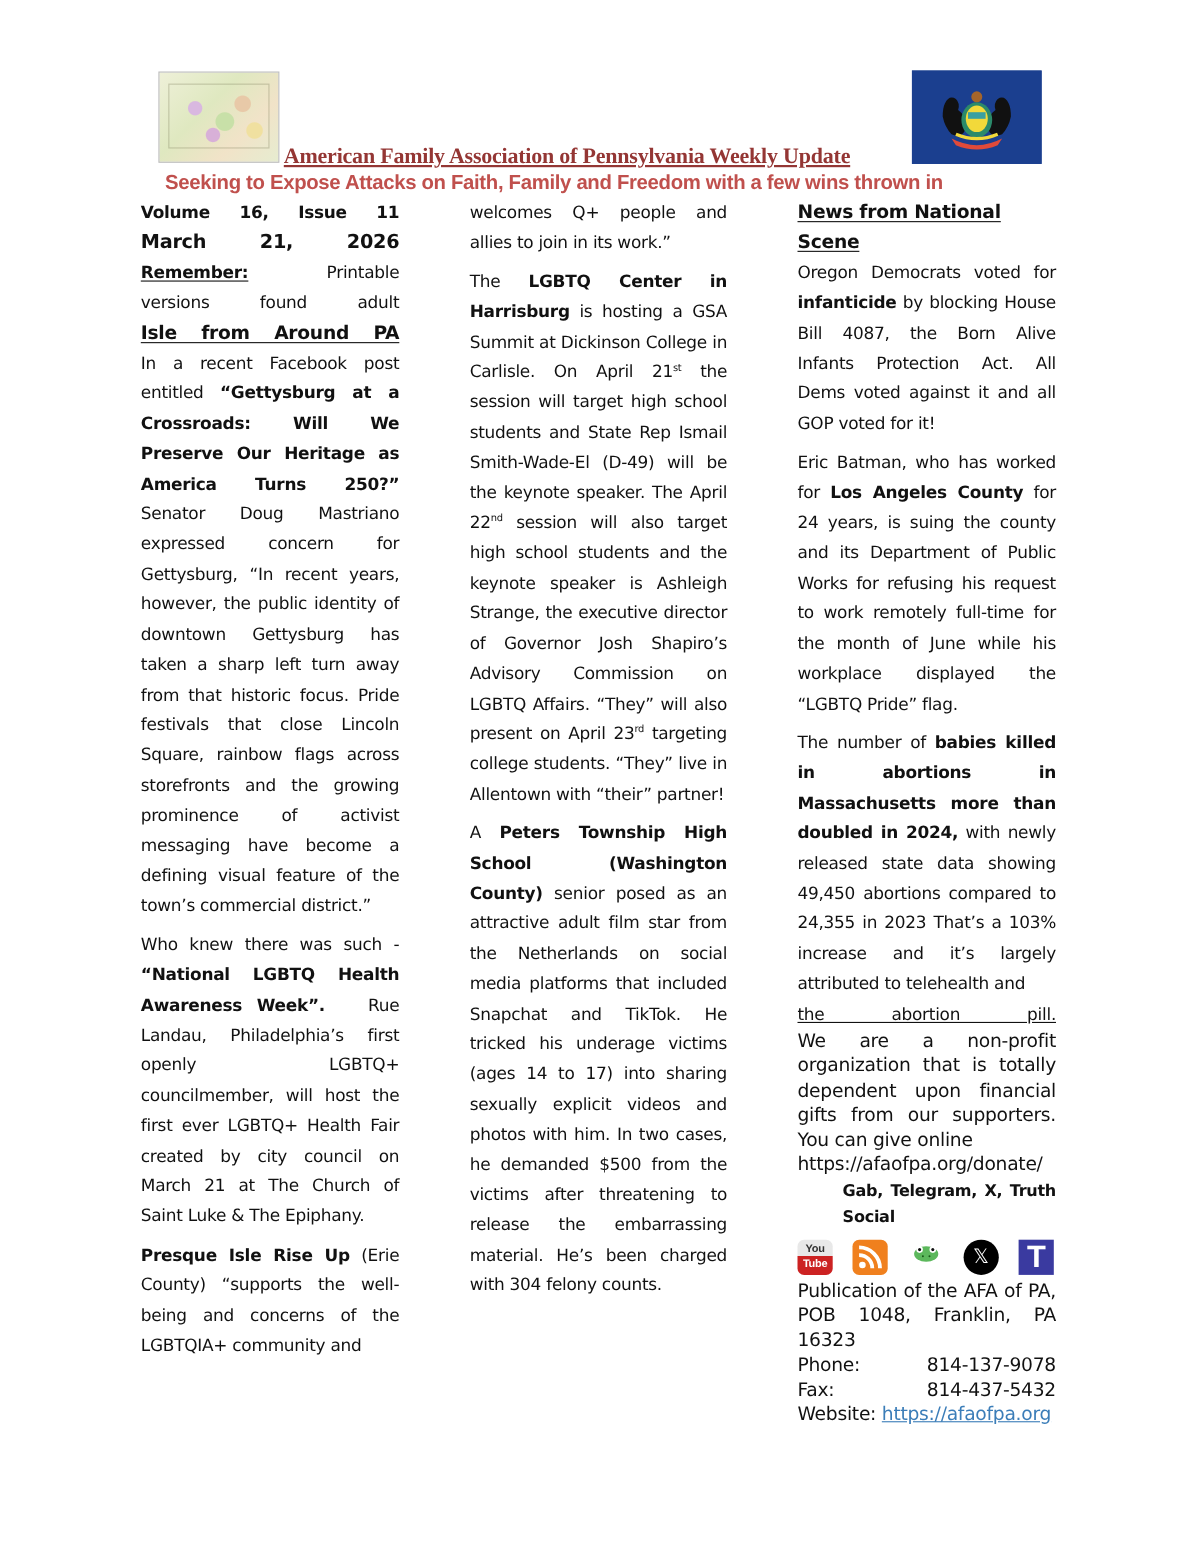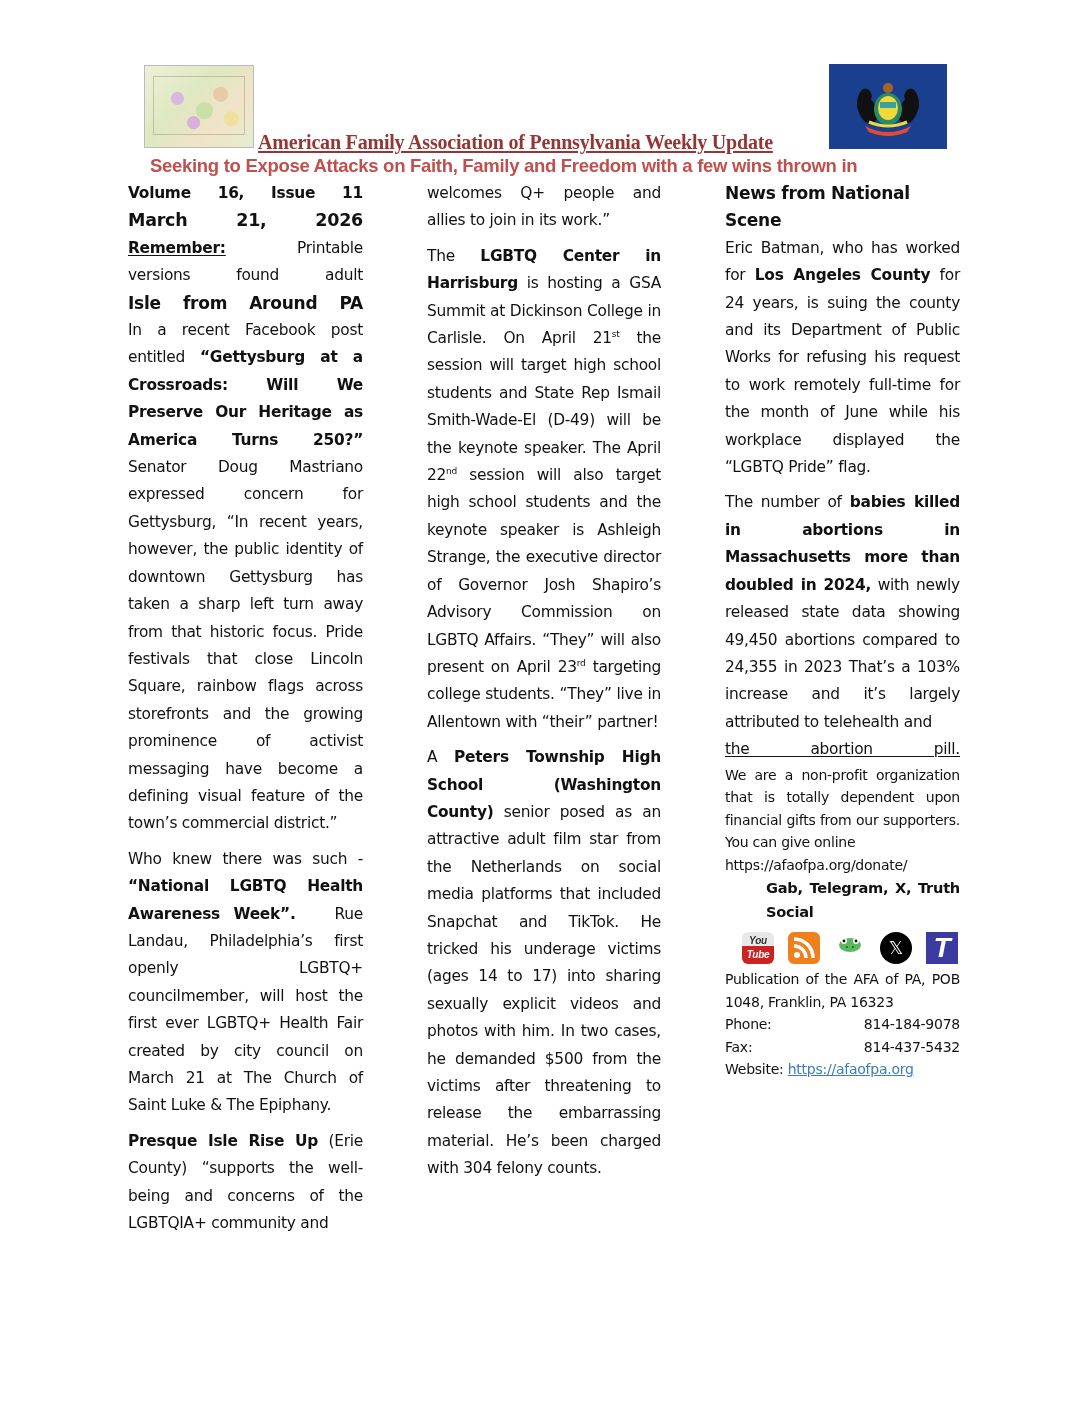--- a/index.html
+++ b/index.html
@@ -31,25 +31,25 @@
 
     
     .col { position: absolute; top: 180px; font-family: "DejaVu Sans", sans-serif; font-size: 15.4px; line-height: 27.4px;
       text-align: justify; color: #111; letter-spacing: -0.25px; }
     .col p { margin: 0 0 8px 0; }
     .col1 { left: 128px; width: 235px; }
     .col2 { left: 427px; width: 234px; }
     .col3 { left: 725px; width: 235px; }
     b, .b { font-weight: bold; }
     .u { text-decoration: underline; text-underline-offset: 2px; }
-    .head { font-weight: bold; font-size: 17px; text-underline-offset: 3px; display: block; }
+    .head { font-weight: bold; font-size: 17px; text-decoration: underline; text-underline-offset: 3px; display: block; }
     .line { display: block; text-align-last: justify; }
     sup { font-size: 9px; line-height: 0; vertical-align: super; }
-    .small { font-size: 14px; line-height: 22.5px; }
-    .social-row { display: flex; justify-content: space-between; align-items: center; height: 40px; margin: 4px 0 0 17px; padding-right: 2px; font-style: italic; }
+    .small { font-size: 17px; line-height: 22.5px; }
+    .social-row { display: flex; justify-content: space-between; align-items: center; height: 40px; margin: 4px 0 0 0; padding-right: 2px; }
     .ico { width: 32px; height: 32px; display: inline-block; position: relative; border-radius: 4px; }
     .ico-yt { background: linear-gradient(#e8e8e8 0 45%, #cc2222 45% 100%); border-radius: 6px; }
     .ico-yt span { position: absolute; left: 0; right: 0; font-family: "Liberation Sans", sans-serif; font-weight: bold; text-align: center; font-size: 10px; line-height: 14px; }
     .ico-rss { background: #f0801e; border-radius: 6px; }
     .ico-gab { background: transparent; }
     .ico-x { background: #000; border-radius: 50%; color: #fff; text-align: center; font-family: "DejaVu Sans", sans-serif; font-size: 18px; line-height: 32px; }
     .ico-truth { background: #3a3aa0; border-radius: 0; color: #fff; text-align: center; font-family: "Liberation Sans", sans-serif; font-weight: bold; font-size: 28px; line-height: 32px; }
     .link { color: #3b7db8; text-decoration: underline; }
     .contact-line { display: flex; justify-content: space-between; }
   </style>
@@ -126,20 +126,25 @@
     <p>
       <span>A</span>
       <b>Peters Township High School (Washington County)</b>
       <span>senior posed as an attractive adult film star from the Netherlands on social media platforms that included Snapchat and TikTok.  He tricked his underage victims (ages 14 to 17) into sharing sexually explicit videos and photos with him.  In two cases, he demanded $500 from the victims after threatening to release the embarrassing material.  He’s been charged with 304 felony counts.</span>
     </p>
   </div>
 
   <div class="col col3">
     <span class="head" style="text-align:left;">News from National Scene</span>
     <p>
+      <span>Oregon Democrats voted for</span>
+      <b>infanticide</b>
+      <span>by blocking House Bill 4087, the Born Alive Infants Protection Act.  All Dems voted against it and all GOP voted for it!</span>
+    </p>
+    <p>
       <span>Eric Batman, who has worked for</span>
       <b>Los Angeles County</b>
       <span>for 24 years, is suing the county and its Department of Public Works for refusing his request to work remotely full-time for the month of June while his workplace displayed the “LGBTQ Pride” flag.</span>
     </p>
     <p style="margin-bottom:0;">
       <span>The number of</span>
       <b>babies killed in abortions in Massachusetts more than doubled in 2024,</b>
       <span>with newly released state data showing 49,450 abortions compared to 24,355 in 2023 That’s a 103% increase and it’s largely attributed to telehealth and</span>
       <span class="u line">the abortion pill.</span>
     </p>
@@ -171,21 +176,21 @@
             <circle cx="19" cy="15" r="0.9" fill="#1a5a1a"></circle>
         </svg>
       </span>
       <span class="ico ico-x">𝕏</span>
       <span class="ico ico-truth">T</span>
     </div>
     <div class="small">
       <span>Publication of the AFA of PA, POB 1048, Franklin, PA 16323</span>
       <div class="contact-line">
         <span>Phone:</span>
-        <span>814-184-9078</span>
+        <span>814-137-9078</span>
       </div>
       <div class="contact-line">
         <span>Fax:</span>
         <span>814-437-5432</span>
       </div>
       <div style="text-align:left;">
         <span>Website:</span>
         <span class="link">https://afaofpa.org</span>
       </div>
     </div>

